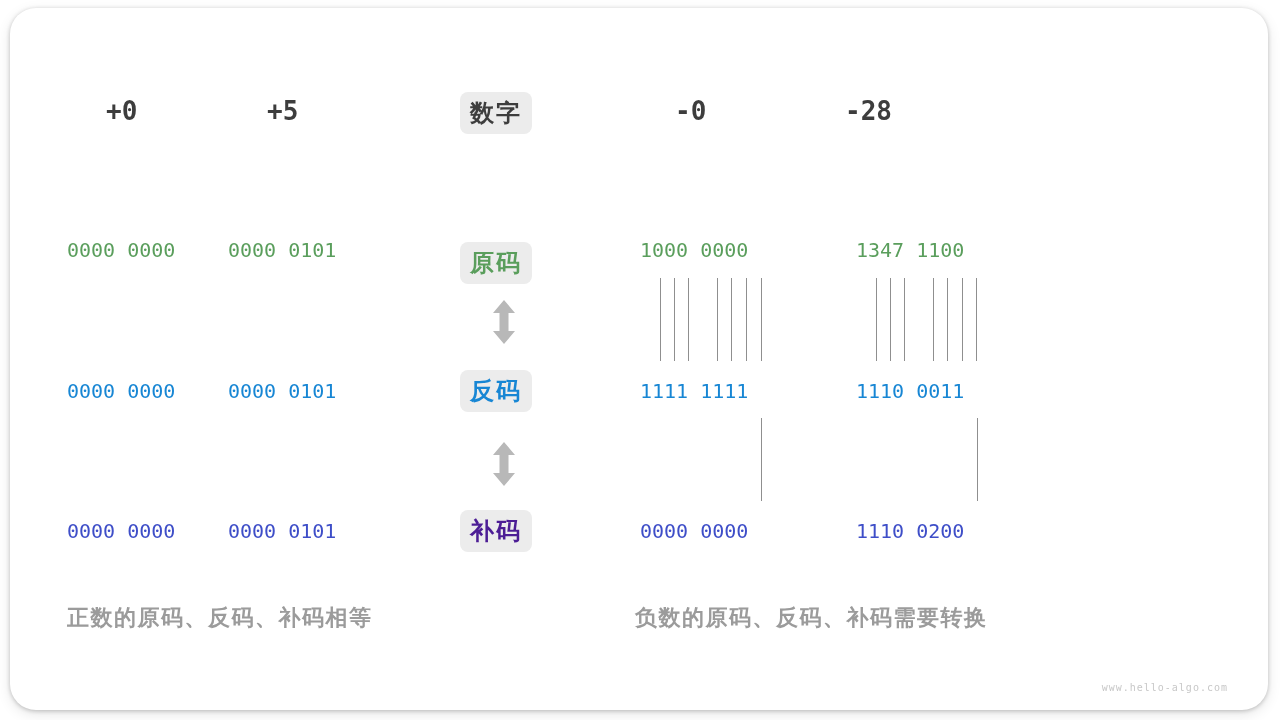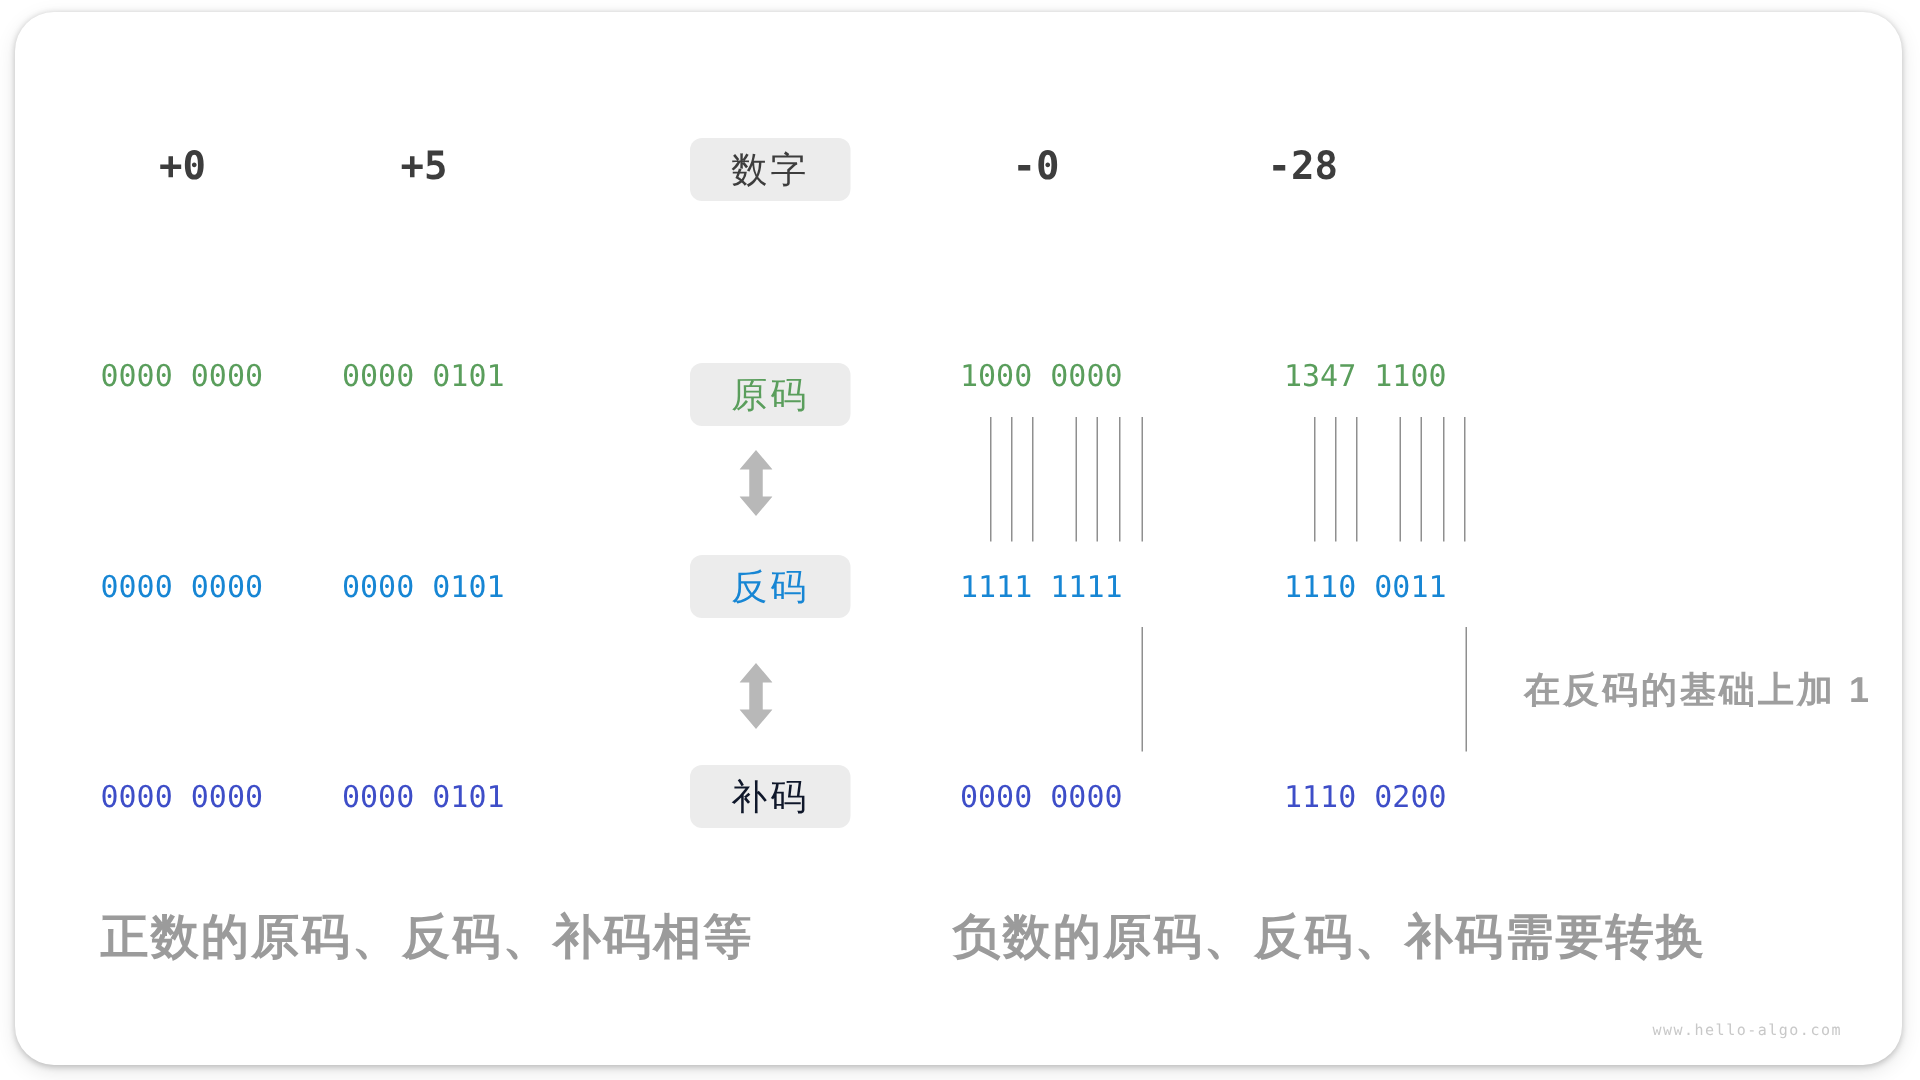--- a/index.html
+++ b/index.html
@@ -29,35 +29,35 @@
     font-weight: 700;
     color: #3d3d3d;
     white-space: pre;
     line-height: 30px;
   }
 
   
   .badge {
     position: absolute;
     left: 450px;
-    width: 107px;
+    width: 72px;
     height: 42px;
     background: #ececec;
     border-radius: 8px;
     display: flex;
     align-items: center;
     justify-content: center;
     font-size: 24px;
-    font-weight: 400;
+    font-weight: 700;
     letter-spacing: 2px;
   }
   .badge-number { top: 84px;  color: #3d3d3d; }
   .badge-sign   { top: 234px; color: #5a9e5c; }
   .badge-ones   { top: 362px; color: #1786d4; }
-  .badge-twos   { top: 502px; color: #0f172a; }
+  .badge-twos   { top: 502px; color: #4c1d95; }
 
   
   .bin {
     position: absolute;
     font-family: "DejaVu Sans Mono", monospace;
     font-size: 20px;
     line-height: 28px;
     white-space: pre;
     font-weight: 500;
   }
@@ -99,21 +99,21 @@
     white-space: pre;
   }
   .note-invert { left: 1006px; top: 272px; }
   .note-addone { left: 1006px; top: 436px; }
 
   
   .caption {
     position: absolute;
     top: 595px;
     color: #9b9b9b;
-    font-size: 32px;
+    font-size: 22px;
     font-weight: 700;
     letter-spacing: 1.5px;
     white-space: pre;
   }
   .caption-left  { left: 57px; }
   .caption-right { left: 625px; }
 
   .watermark {
     position: absolute;
     top: 674px;
@@ -182,20 +182,19 @@
   <div class="vline vline-b" style="left:751px"></div>
   <div class="vline vline-b" style="left:967px"></div>
 
   <svg class="swap-arrow swap-arrow-1" viewBox="0 0 22 44">
     <polygon points="11,0 22,13 15.5,13 15.5,31 22,31 11,44 0,31 6.5,31 6.5,13 0,13" fill="#b8b8b8"></polygon>
   </svg>
   <svg class="swap-arrow swap-arrow-2" viewBox="0 0 22 44">
     <polygon points="11,0 22,13 15.5,13 15.5,31 22,31 11,44 0,31 6.5,31 6.5,13 0,13" fill="#b8b8b8"></polygon>
   </svg>
 
-  <div class="note note-addone">在反码的基础上加 1</div>
 
   <div class="caption caption-left">正数的原码、反码、补码相等</div>
   <div class="caption caption-right">负数的原码、反码、补码需要转换</div>
 
   <div class="watermark">www.hello-algo.com</div>
 
 </div>
 
 </body></html>

